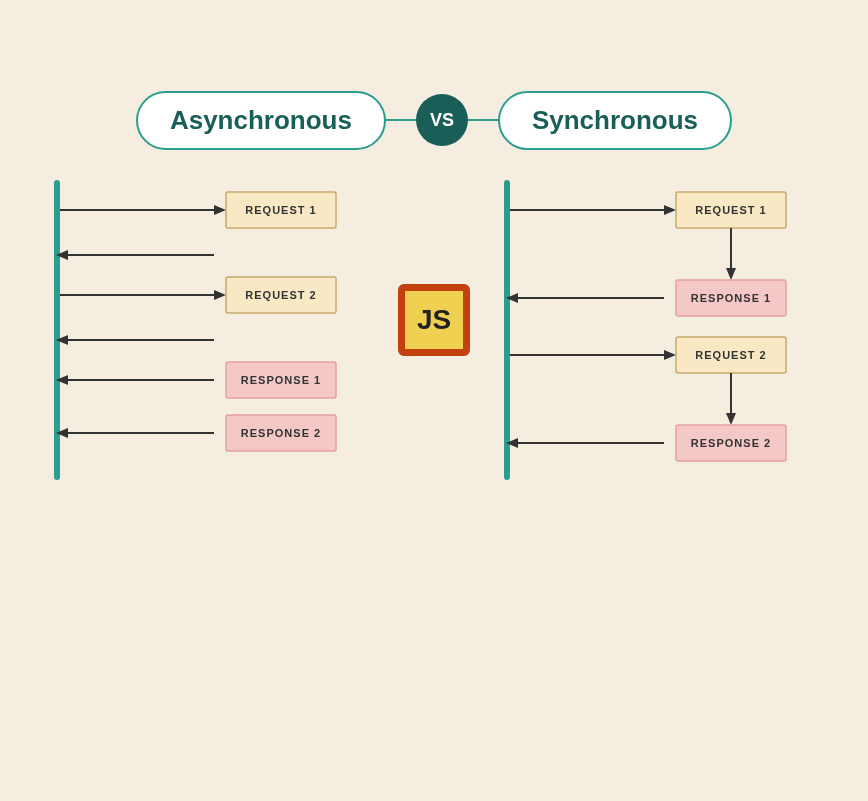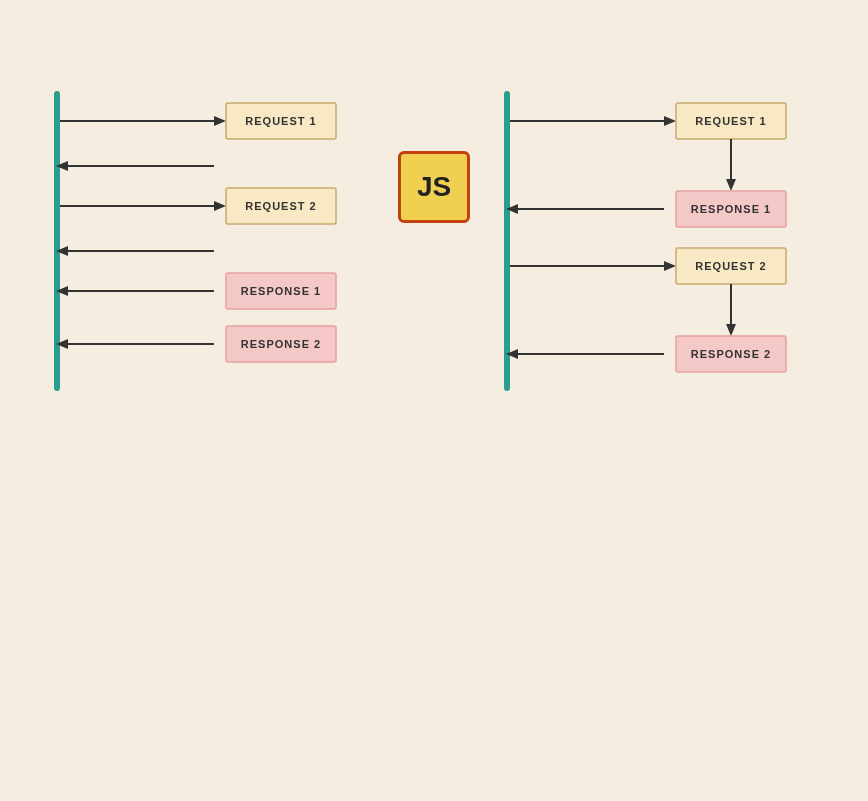--- a/index.html
+++ b/index.html
@@ -83,40 +83,48 @@
       display: flex;
       align-items: center;
       justify-content: center;
       padding-top: 60px;
     }
 
     .js-badge {
       width: 72px;
       height: 72px;
       background-color: #f0d050;
-      border: 3px solid #c2410c;
+      border: 7px solid #c2410c;
       border-radius: 6px;
       display: flex;
       align-items: center;
       justify-content: center;
       font-size: 28px;
       font-weight: 900;
       color: #222;
+      margin-top: 44px;
     }
 
     
     .seq-svg {
       display: block;
     }
   </style>
 </head>
 <body>
 
 <div class="diagram-container">
 
+  <div class="header-row">
+    <div class="title-pill">Asynchronous</div>
+    <div class="connector-line"></div>
+    <div class="vs-circle">VS</div>
+    <div class="connector-line"></div>
+    <div class="title-pill">Synchronous</div>
+  </div>
 
   <div class="content-row">
 
     <div style="position: relative; width: 310px; height: 300px;">
       <svg class="seq-svg" width="310" height="300" viewBox="0 0 310 300">
 
         <rect x="0" y="0" width="6" height="300" rx="3" fill="#2a9d8f"></rect>
 
         <line x1="6" y1="30" x2="160" y2="30" stroke="#333" stroke-width="2"></line>
         <polygon points="160,25 172,30 160,35" fill="#333"></polygon>

